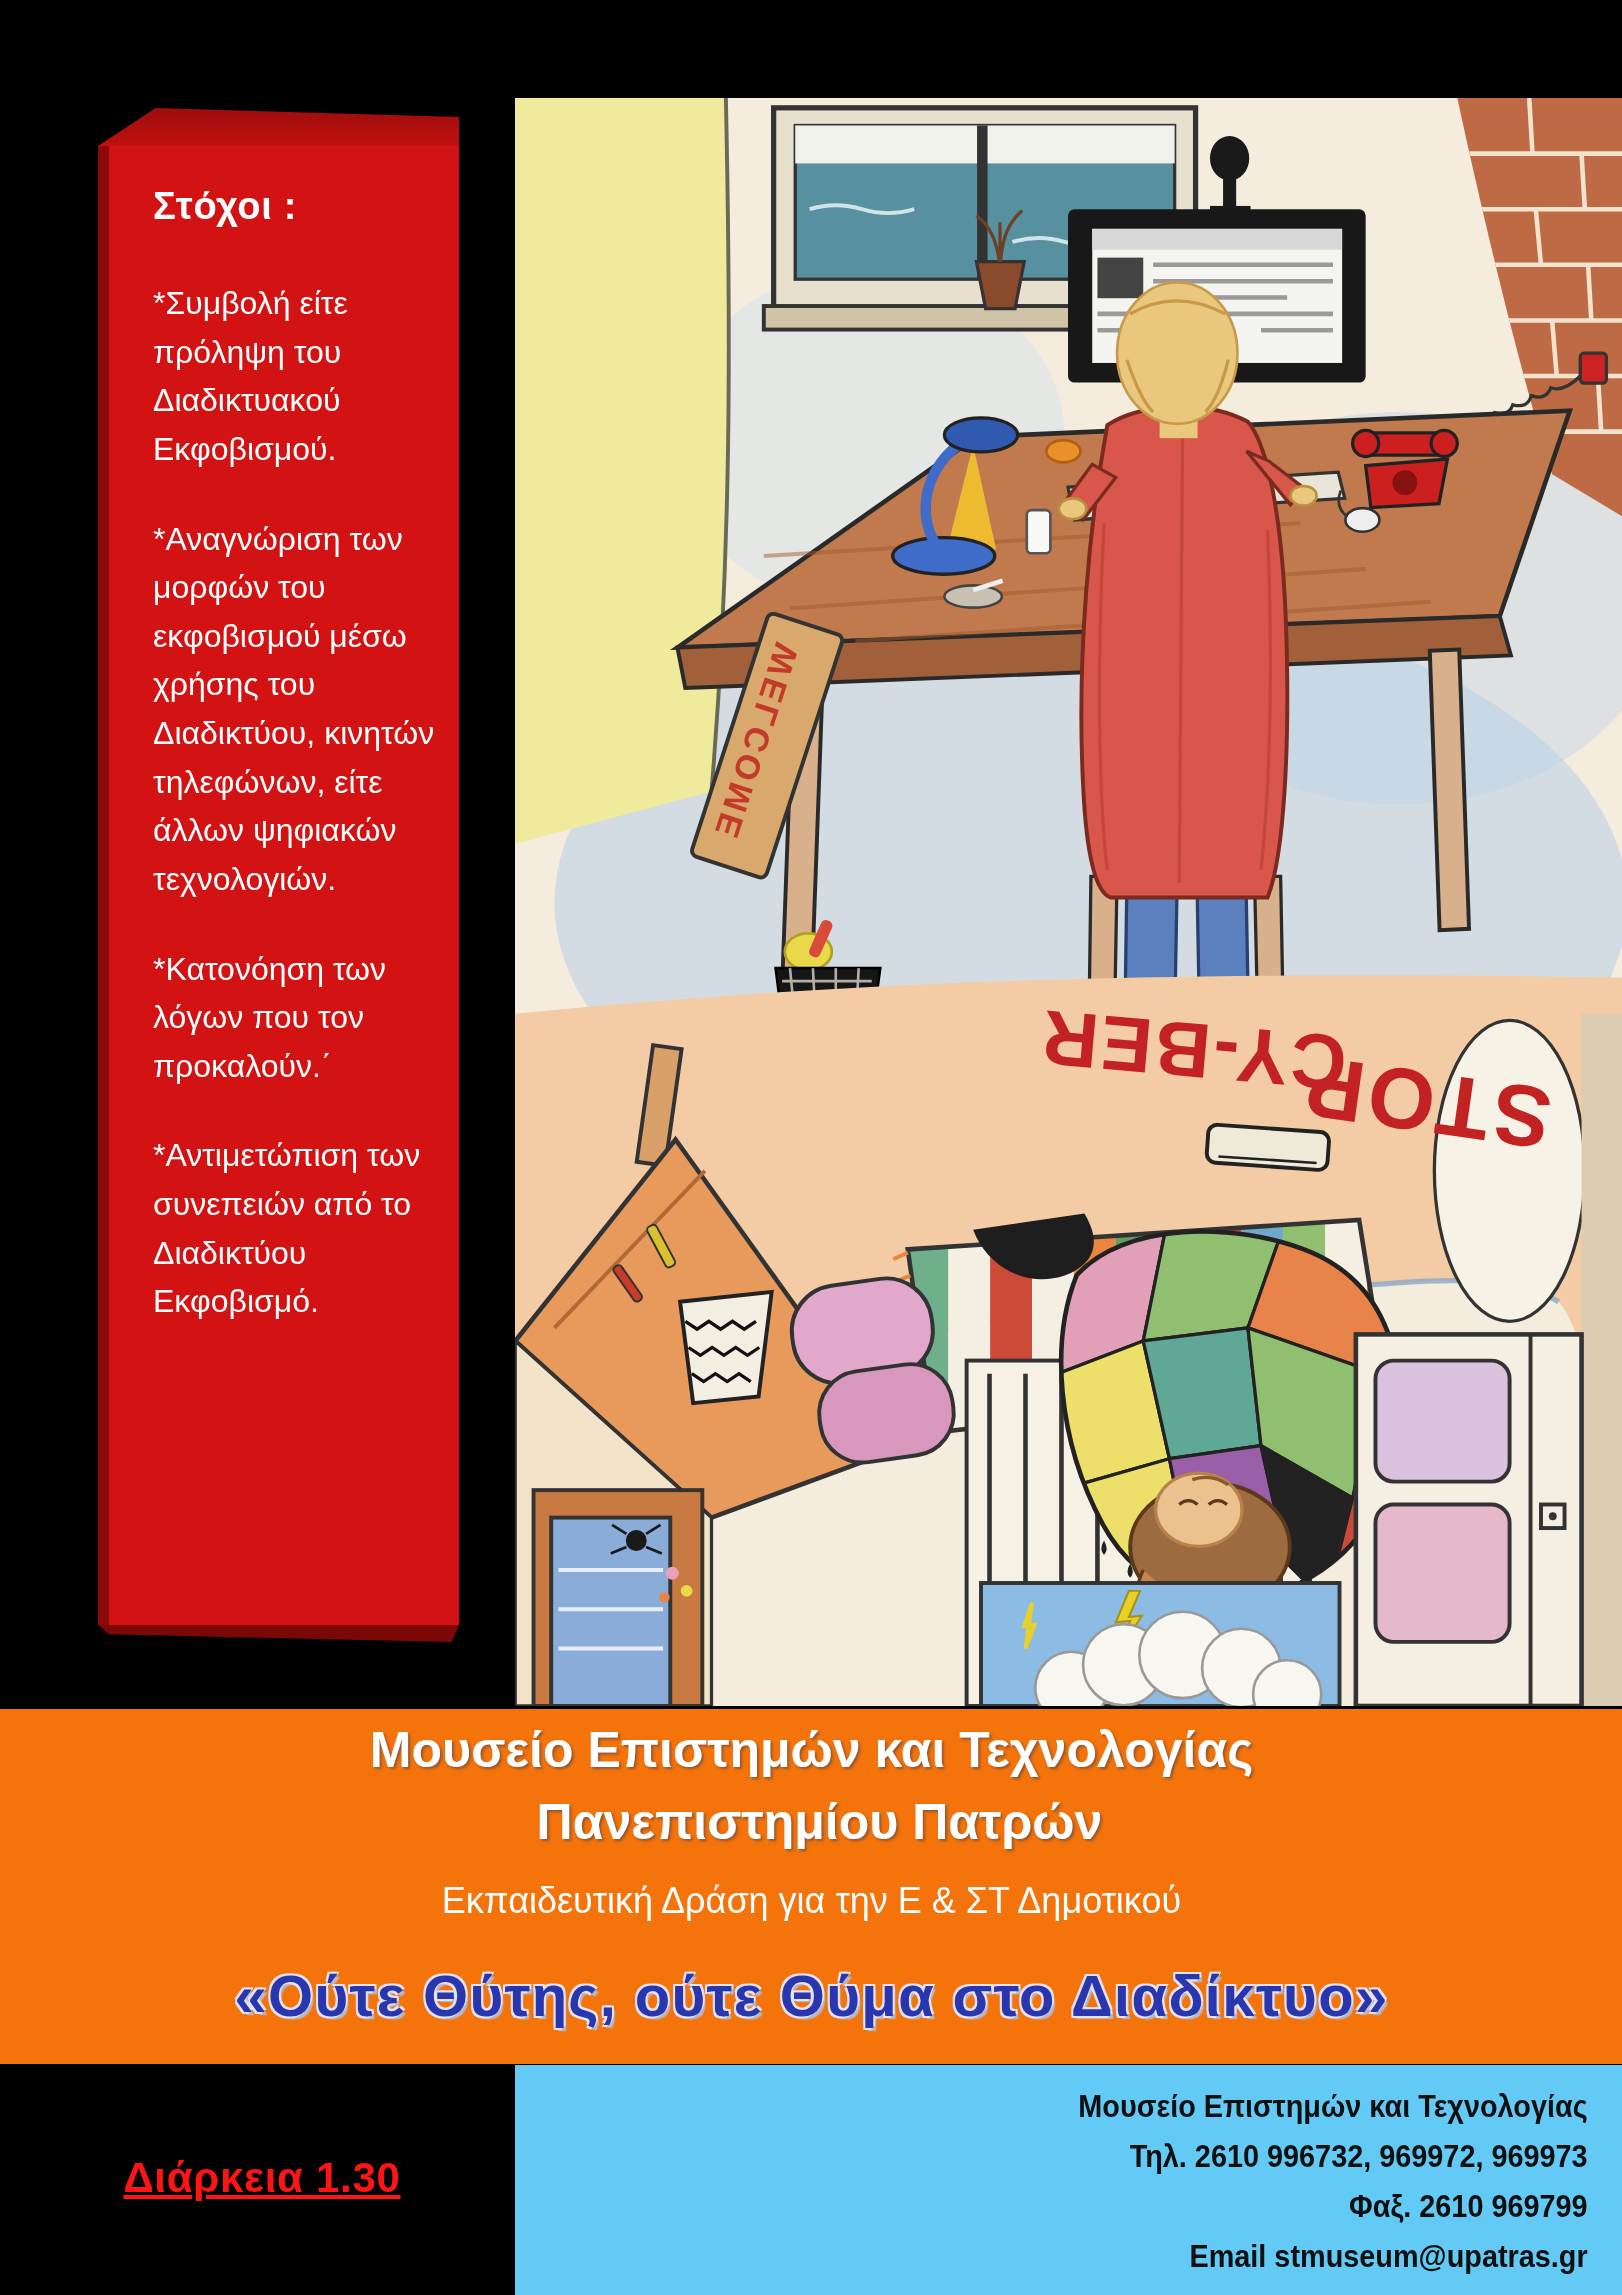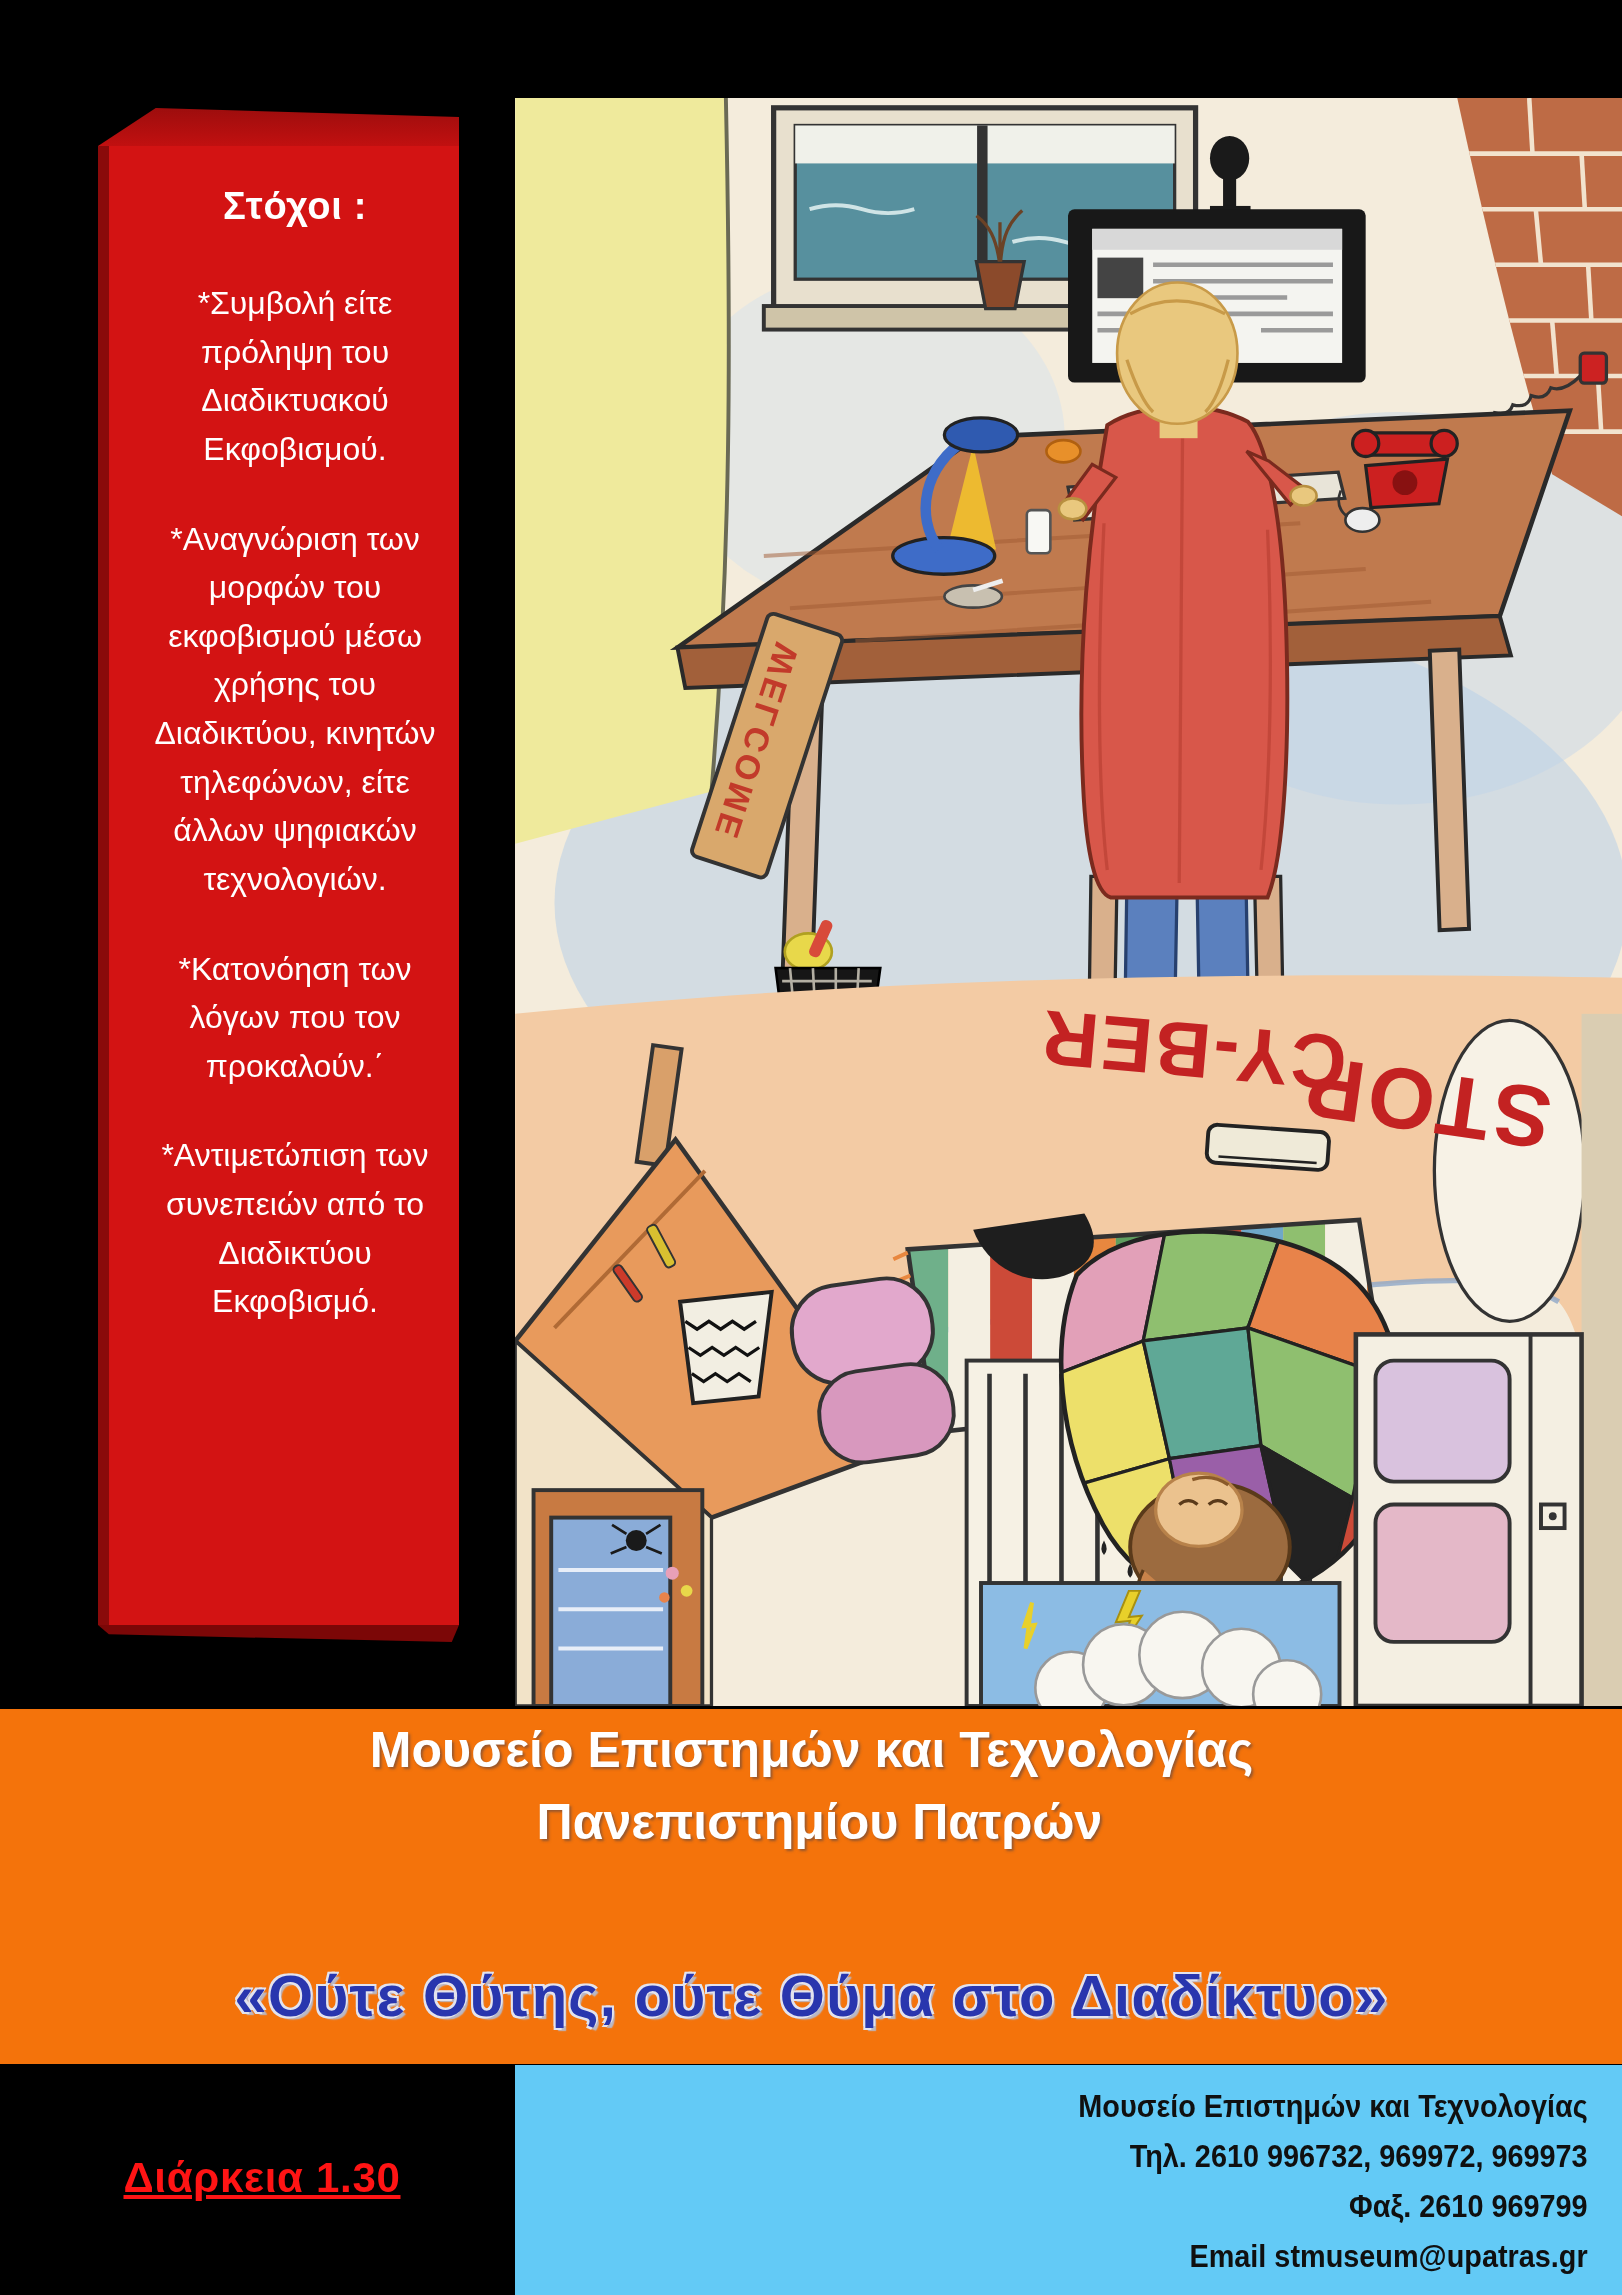--- a/index.html
+++ b/index.html
@@ -7,21 +7,21 @@
           font-family:"Liberation Sans",sans-serif;}
 
   
   .goals{position:absolute;left:98px;top:108px;width:361px;height:1534px;}
   .goals .face{position:absolute;left:0;top:38px;right:0;bottom:17px;background:#d31313;}
   .goals .bevel-top{position:absolute;left:0;top:0;width:100%;height:38px;background:linear-gradient(180deg,#9d0d0d,#c11010);
           clip-path:polygon(0 100%,16% 0,100% 24%,100% 100%);}
   .goals .bevel-left{position:absolute;left:0;top:38px;bottom:17px;width:11px;background:#8a0a0a;}
   .goals .bevel-bottom{position:absolute;left:0;bottom:0;width:100%;height:17px;background:#7c0707;
           clip-path:polygon(0 0,100% 0,98% 100%,3% 55%);}
-  .goals .content{position:absolute;left:55px;top:77px;right:22px;color:#fff;text-align:center;}
+  .goals .content{position:absolute;left:55px;top:77px;right:22px;color:#fff;}
   .goals h2{font-size:38px;margin:0 0 51px 0;font-weight:bold;letter-spacing:0.7px;}
   .goals p{font-size:32px;line-height:1.52;margin:0 0 41px 0;font-weight:400;}
 
   
   .artwork{position:absolute;left:515px;top:98px;width:1108px;height:1608px;background:#f4ecdc;}
   .artwork svg{display:block;width:100%;height:100%;}
 
   
   .band{position:absolute;left:0;top:1709px;width:1623px;height:355px;background:#f4730b;}
   .band .l{position:absolute;width:100%;text-align:center;color:#fff;}
@@ -351,20 +351,21 @@
           <rect x="1568" y="2150" width="36" height="36" fill="none" stroke="#333" stroke-width="6"></rect>
           <circle cx="1586" cy="2168" r="6" fill="#333"></circle>
         </g>
       </g>
     </svg>
   </div>
 
   <div class="band">
     <div class="l t1">Μουσείο Επιστημών και Τεχνολογίας</div>
     <div class="l t2">Πανεπιστημίου Πατρών</div>
+    <div class="l sub">Εκπαιδευτική Δράση για την Ε &amp; ΣΤ Δημοτικού</div>
     <div class="l slogan">«Ούτε Θύτης, ούτε Θύμα στο Διαδίκτυο»</div>
   </div>
 
   <div class="duration">Διάρκεια  1.30</div>
 
   <div class="contact">
     <div class="cl">Μουσείο Επιστημών και Τεχνολογίας</div>
     <div class="cl">Τηλ. 2610 996732, 969972, 969973</div>
     <div class="cl">Φαξ. 2610 969799</div>
     <div class="cl">Email stmuseum@upatras.gr</div>

